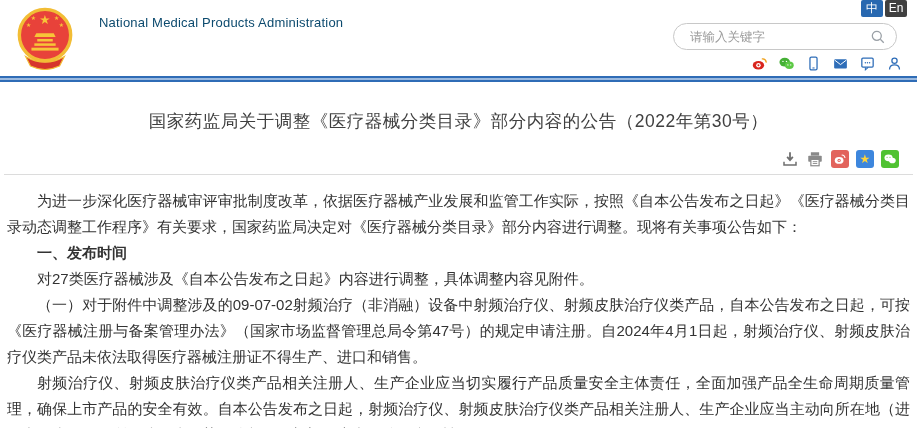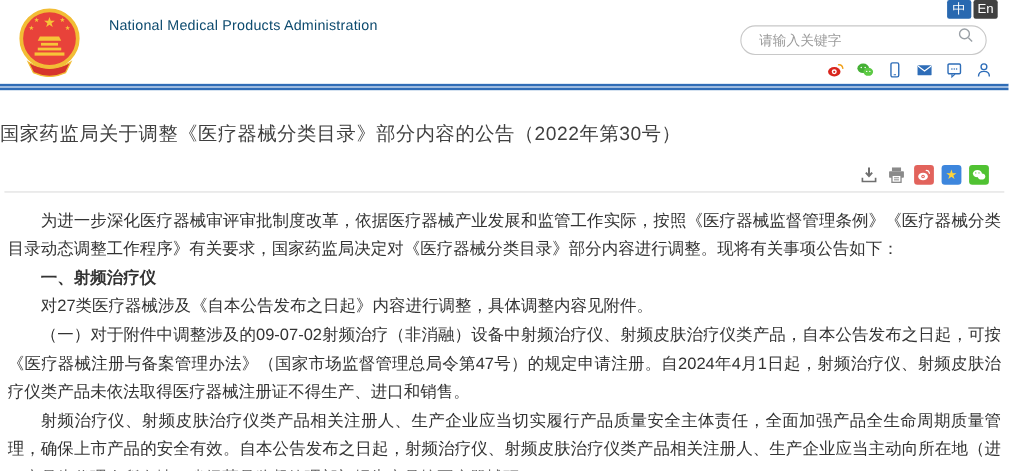--- a/index.html
+++ b/index.html
@@ -14,35 +14,35 @@
   .brand-en { font-size:13px; color:#0c4a6e; margin-top:4px; letter-spacing:0.2px; }
 
   .lang-toggle { position:absolute; top:0; right:10px; display:flex; gap:2px; }
   .lang-btn { width:22px; height:17px; font-size:12px; line-height:17px; text-align:center;
     color:#fff; cursor:pointer; border-radius:2px; }
   .lang-zh { background:#2868b0; }
   .lang-en { background:#404040; }
 
   .search-box { position:absolute; top:23px; right:20px; width:224px; height:27px;
     border:1px solid #c8c8c8; border-radius:14px; background:#fff;
-    display:flex; padding:0 10px 0 16px; }
+    display:flex; align-items:center; padding:0 10px 0 16px; }
   .search-box input { flex:1; border:none; outline:none; font-size:12.5px; color:#666;
     background:transparent; font-family:inherit; }
   .search-box input::placeholder { color:#9b9b9b; }
   .search-glass { width:16px; height:16px; flex:0 0 auto; }
 
   .social-row { position:absolute; top:55px; right:14px; display:flex; gap:10px; align-items:center; }
   .social-row .sicon { width:17px; height:17px; display:block; }
 
   
   .blue-divider { height:6px; width:100%;
     background:linear-gradient(#2f6cb6 0, #2f6cb6 2px, #9cbadf 2px, #9cbadf 4px, #2f6cb6 4px, #2f6cb6 6px); }
 
   
-  .doc-title { margin-top:27px; text-align:left; font-size:17.5px; font-weight:500;
+  .doc-title { margin-top:27px; text-align:center; font-size:17.5px; font-weight:500;
     color:#3f3f3f; letter-spacing:0.5px; }
 
   .toolbar { margin-top:17px; display:flex; justify-content:flex-end; align-items:center;
     gap:7px; padding-right:18px; }
   .tool-btn { width:18px; height:18px; display:flex; align-items:center; justify-content:center;
     cursor:pointer; }
   .tool-sq { width:18px; height:18px; border-radius:3px; display:flex; align-items:center;
     justify-content:center; cursor:pointer; }
   .tool-weibo { background:#e2635c; }
   .tool-fav   { background:#3d86dd; font-size:12px; color:#ffd43a; line-height:1; }
@@ -172,20 +172,20 @@
         <circle cx="7" cy="9" r="1" fill="#50c232"></circle>
           <circle cx="12" cy="9" r="1" fill="#50c232"></circle>
       </svg>
     </div>
   </div>
 
   <hr class="doc-hr">
 
 
   <article>
-      <p class="para">为进一步深化医疗器械审评审批制度改革，依据医疗器械产业发展和监管工作实际，按照《医疗器械监督管理条例》《医疗器械分类目录动态调整工作程序》有关要求，国家药监局决定对《医疗器械分类目录》部分内容进行调整。现将有关事项公告如下：</p>
-      <p class="para heading">一、射频治疗仪</p>
+      <p class="para">为进一步深化医疗器械审评审批制度改革，依据医疗器械产业发展和监管工作实际，按照《自本公告发布之日起》《医疗器械分类目录动态调整工作程序》有关要求，国家药监局决定对《医疗器械分类目录》部分内容进行调整。现将有关事项公告如下：</p>
+      <p class="para heading">一、发布时间</p>
       <p class="para">对27类医疗器械涉及《自本公告发布之日起》内容进行调整，具体调整内容见附件。</p>
       <p class="para">（一）对于附件中调整涉及的09-07-02射频治疗（非消融）设备中射频治疗仪、射频皮肤治疗仪类产品，自本公告发布之日起，可按《医疗器械注册与备案管理办法》（国家市场监督管理总局令第47号）的规定申请注册。自2024年4月1日起，射频治疗仪、射频皮肤治疗仪类产品未依法取得医疗器械注册证不得生产、进口和销售。</p>
       <p class="para">射频治疗仪、射频皮肤治疗仪类产品相关注册人、生产企业应当切实履行产品质量安全主体责任，全面加强产品全生命周期质量管理，确保上市产品的安全有效。自本公告发布之日起，射频治疗仪、射频皮肤治疗仪类产品相关注册人、生产企业应当主动向所在地（进口产品为代理人所在地）省级药品监督管理部门报告产品按医疗器械研</p>
     </article>
 
 </main>
 
 </body></html>

